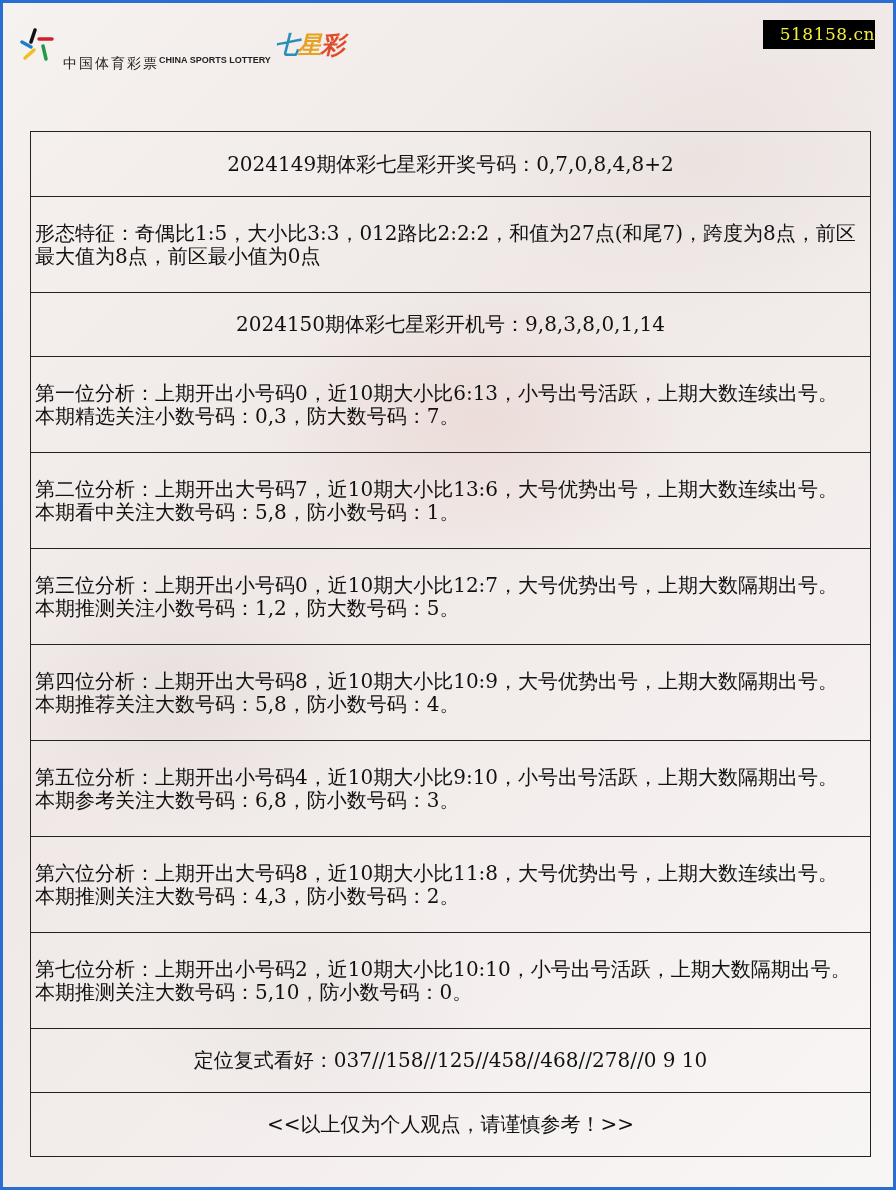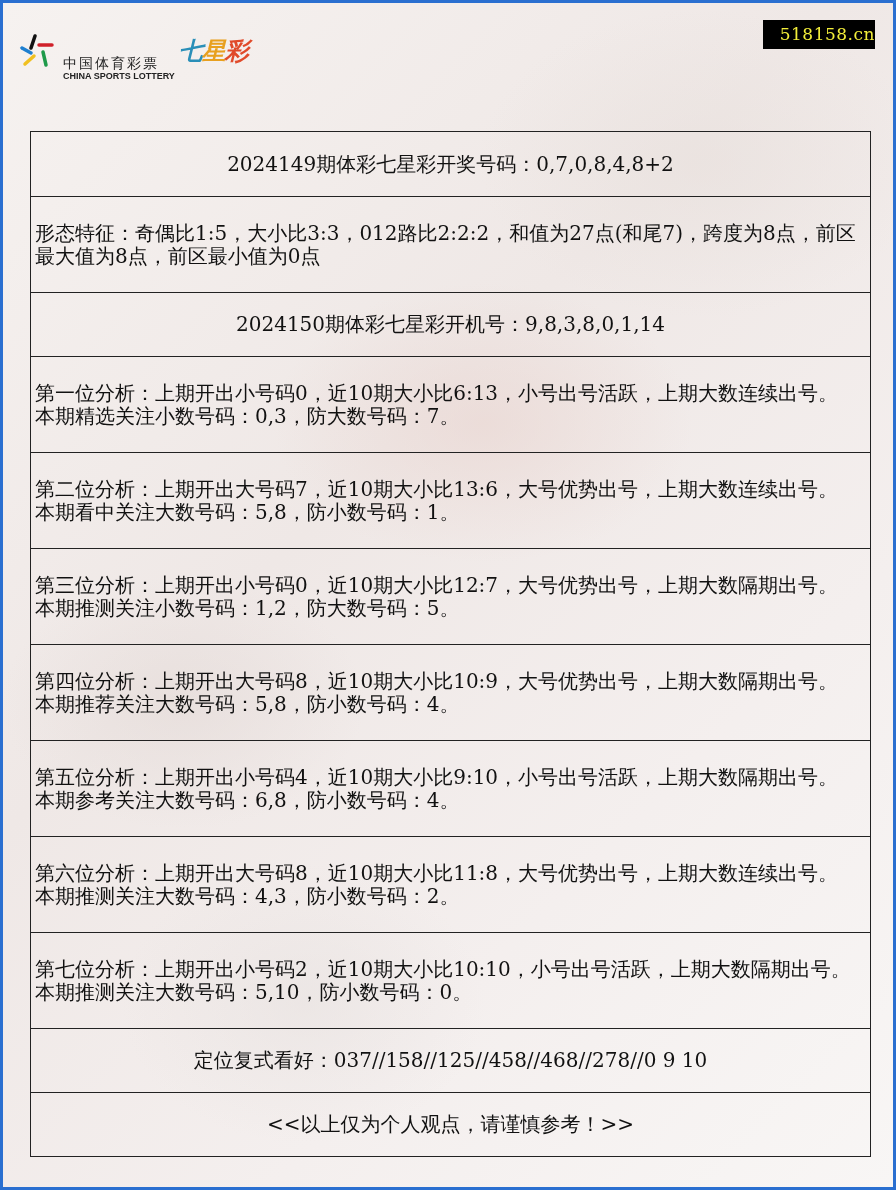--- a/index.html
+++ b/index.html
@@ -14,21 +14,21 @@
         radial-gradient(ellipse 300px 200px at 480px 420px, rgba(232,210,205,0.55), rgba(255,255,255,0) 70%),
         radial-gradient(ellipse 260px 180px at 180px 700px, rgba(225,215,212,0.5), rgba(255,255,255,0) 70%),
         radial-gradient(ellipse 320px 220px at 700px 160px, rgba(230,222,218,0.5), rgba(255,255,255,0) 70%),
         radial-gradient(ellipse 260px 200px at 300px 1000px, rgba(228,222,220,0.45), rgba(255,255,255,0) 70%),
         linear-gradient(135deg, #f6f2f0 0%, #efe8e6 40%, #f4efee 70%, #f8f6f5 100%);
       box-sizing: border-box;
     }
     .header { position: absolute; left: 0; top: 0; width: 890px; height: 62px; }
     .logo { position: absolute; left: 16px; top: 16px; display: flex; align-items: center; }
     .logo svg { display: block; }
-    .logo-text { margin-left: 8px; display: flex; flex-direction: column; margin-top: 36px; }
+    .logo-text { margin-left: 8px; display: flex; flex-direction: row; margin-top: 36px; }
     .logo-cn { font-family: "DejaVu Sans", sans-serif; font-size: 14px; color: #222; letter-spacing: 2px; line-height: 16px; }
     .logo-en { font-family: "Liberation Sans", sans-serif; font-weight: bold; font-size: 9px; color: #222; line-height: 11px; }
     .logo-game {
       margin-left: 4px; font-family: "DejaVu Sans", sans-serif; font-weight: bold; font-style: italic;
       font-size: 24px; letter-spacing: -1px;
     }
     .logo-game span:nth-child(1) { color: #2a8fb8; }
     .logo-game span:nth-child(2) { color: #e8a020; }
     .logo-game span:nth-child(3) { color: #e04a2a; }
     .site-badge {
@@ -111,21 +111,21 @@
     </div>
     <div class="row left">
       <div>
           <div>第四位分析：上期开出大号码8，近10期大小比10:9，大号优势出号，上期大数隔期出号。</div>
           <div>本期推荐关注大数号码：5,8，防小数号码：4。</div>
         </div>
     </div>
     <div class="row left">
       <div>
           <div>第五位分析：上期开出小号码4，近10期大小比9:10，小号出号活跃，上期大数隔期出号。</div>
-          <div>本期参考关注大数号码：6,8，防小数号码：4。</div>
+          <div>本期参考关注大数号码：6,8，防小数号码：3。</div>
         </div>
     </div>
     <div class="row left">
       <div>
           <div>第六位分析：上期开出大号码8，近10期大小比11:8，大号优势出号，上期大数连续出号。</div>
           <div>本期推测关注大数号码：4,3，防小数号码：2。</div>
         </div>
     </div>
     <div class="row left">
       <div>

